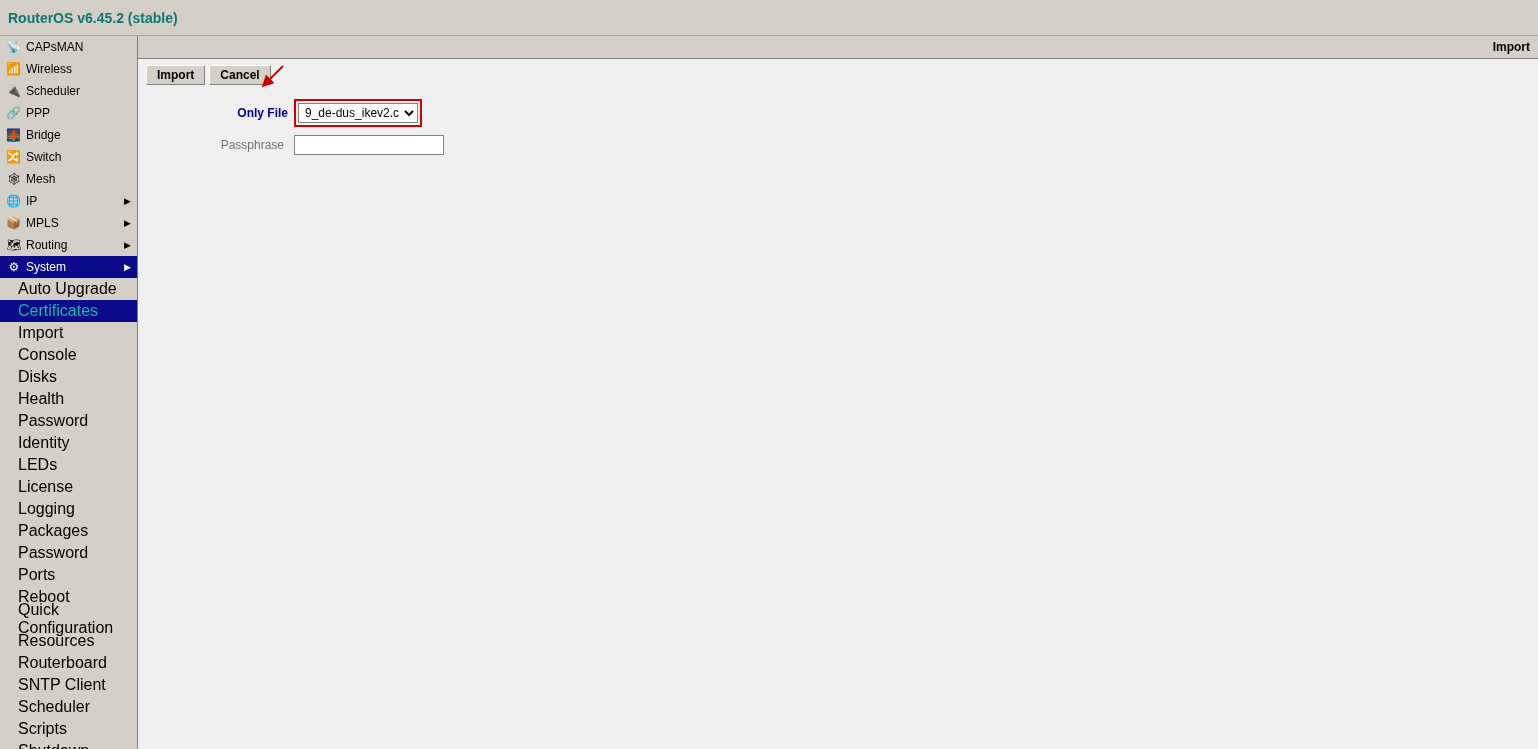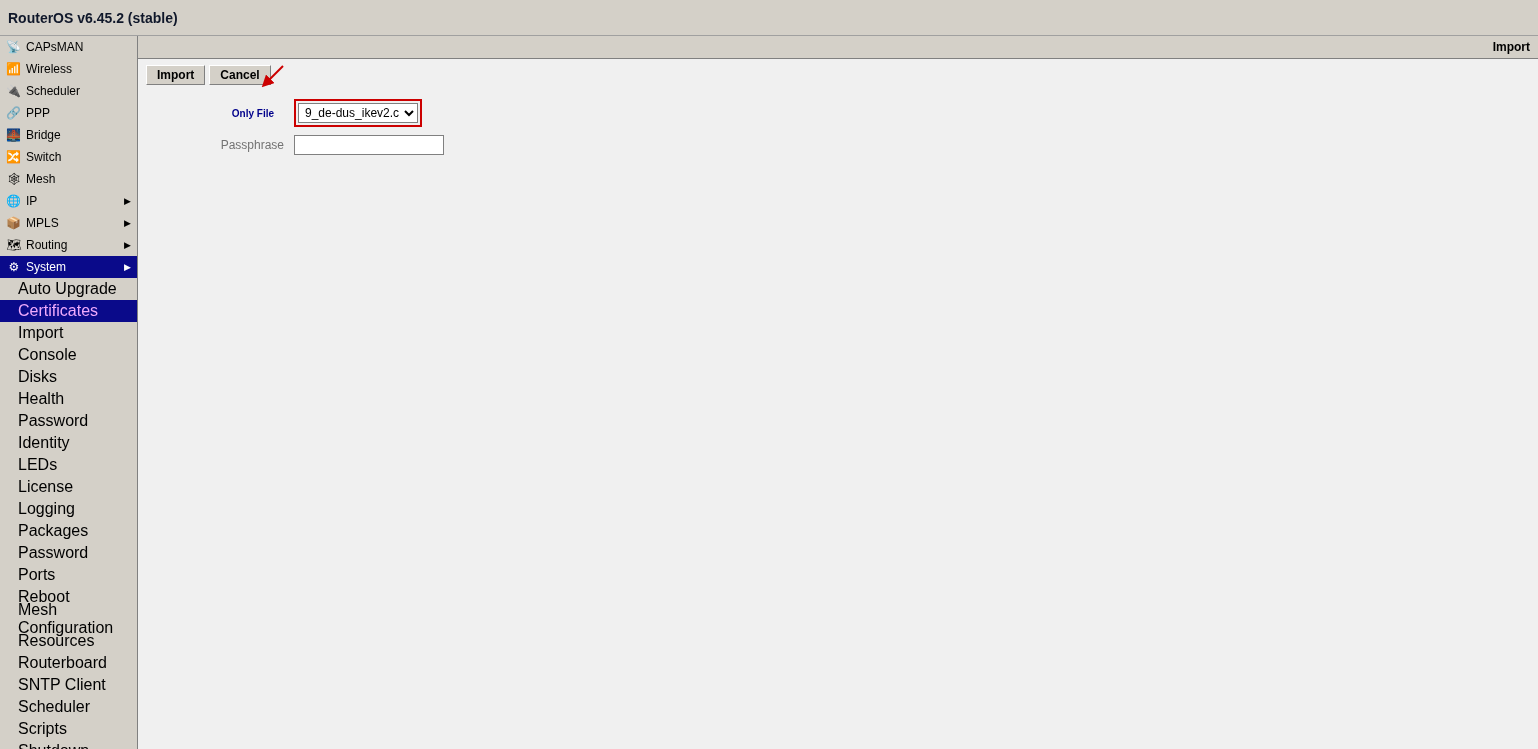--- a/index.html
+++ b/index.html
@@ -10,21 +10,21 @@
       background: #d4d0c8;
       border-bottom: 1px solid #a0a0a0;
       display: flex;
       align-items: center;
       padding: 4px 8px;
       height: 36px;
     }
     .app-title {
       font-size: 14px;
       font-weight: bold;
-      color: #0f172a;
+      color: #0f766e;
       flex: 1;
     }
     .top-buttons {
       display: flex;
       gap: 2px;
     }
     .top-btn {
       padding: 3px 10px;
       background: #d4d0c8;
       border: 1px solid #808080;
@@ -123,24 +123,24 @@
       position: relative;
     }
     .form-group {
       display: flex;
       align-items: center;
       margin-bottom: 8px;
     }
     .form-label {
       width: 140px;
       text-align: right;
-      padding-right: 20px;
+      padding-right: 6px;
       font-weight: bold;
       color: #00008b;
-      font-size: 10px;
+      font-size: 12px;
     }
     .form-input-wrapper {
       border: 2px solid #cc0000;
       padding: 2px;
       display: inline-flex;
     }
     .form-select {
       border: 1px solid #808080;
       background: #fff;
       font-size: 12px;
@@ -232,35 +232,35 @@
     <div class="sidebar-item has-arrow">
       <span class="sidebar-icon">🗺</span>
       <span>Routing</span>
     </div>
     <div class="sidebar-item active has-arrow">
       <span class="sidebar-icon">⚙</span>
       <span>System</span>
     </div>
 
     <div class="sidebar-subitem">Auto Upgrade</div>
-    <div class="sidebar-subitem active" style="background:#0a0a8a; color:#f0abfc;">Certificates</div>
+    <div class="sidebar-subitem active" style="background:#0a0a8a; color:#14b8a6;">Certificates</div>
     <div class="sidebar-subitem">Import</div>
     <div class="sidebar-subitem">Console</div>
     <div class="sidebar-subitem">Disks</div>
     <div class="sidebar-subitem">Health</div>
     <div class="sidebar-subitem">Password</div>
     <div class="sidebar-subitem">Identity</div>
     <div class="sidebar-subitem">LEDs</div>
     <div class="sidebar-subitem">License</div>
     <div class="sidebar-subitem">Logging</div>
     <div class="sidebar-subitem">Packages</div>
     <div class="sidebar-subitem">Password</div>
     <div class="sidebar-subitem">Ports</div>
     <div class="sidebar-subitem">Reboot</div>
-    <div class="sidebar-subitem">Mesh Configuration</div>
+    <div class="sidebar-subitem">Quick Configuration</div>
     <div class="sidebar-subitem">Resources</div>
     <div class="sidebar-subitem">Routerboard</div>
     <div class="sidebar-subitem">SNTP Client</div>
     <div class="sidebar-subitem">Scheduler</div>
     <div class="sidebar-subitem">Scripts</div>
     <div class="sidebar-subitem">Shutdown</div>
 
   </div>
 
   <div class="content-area">

